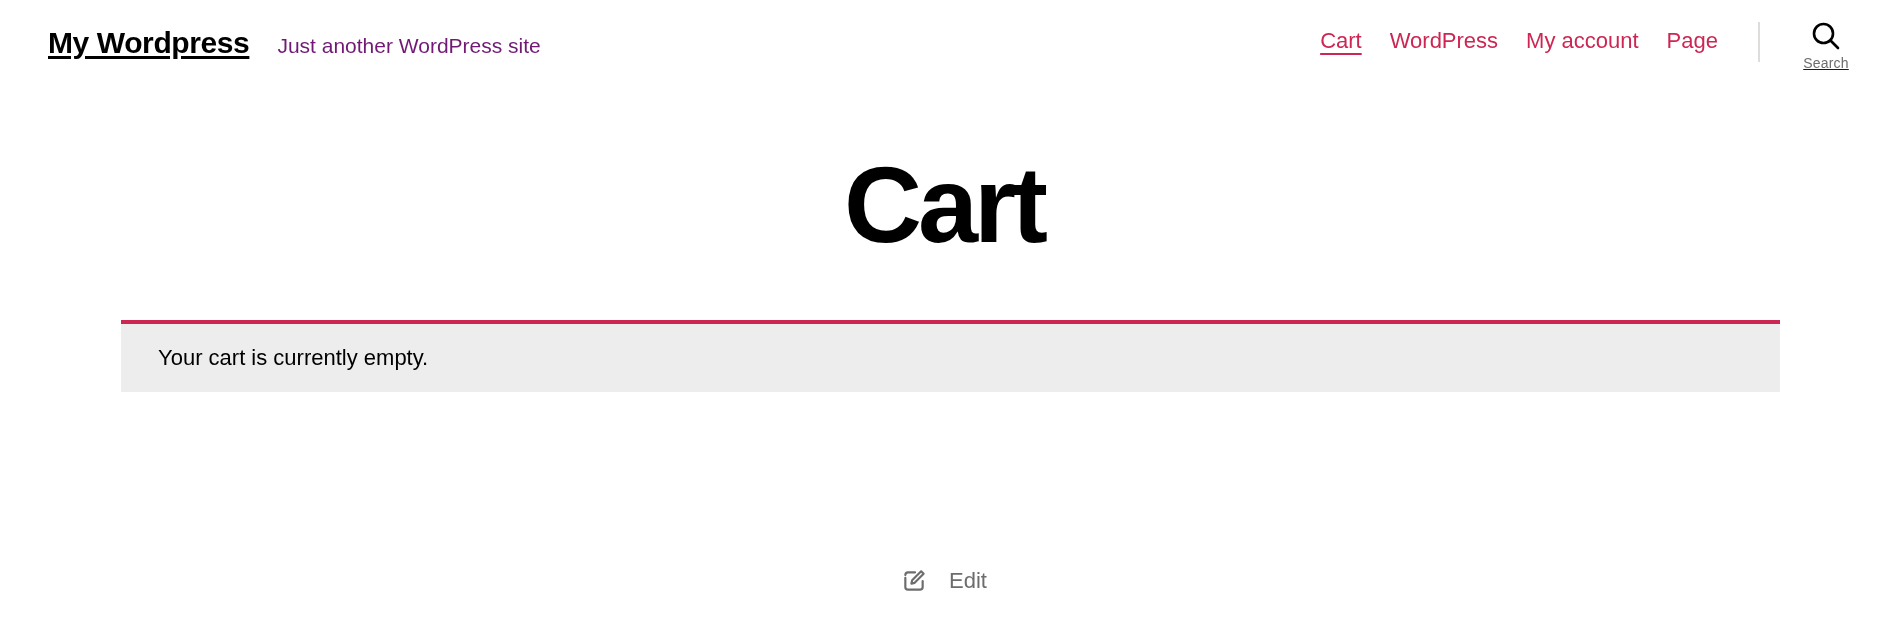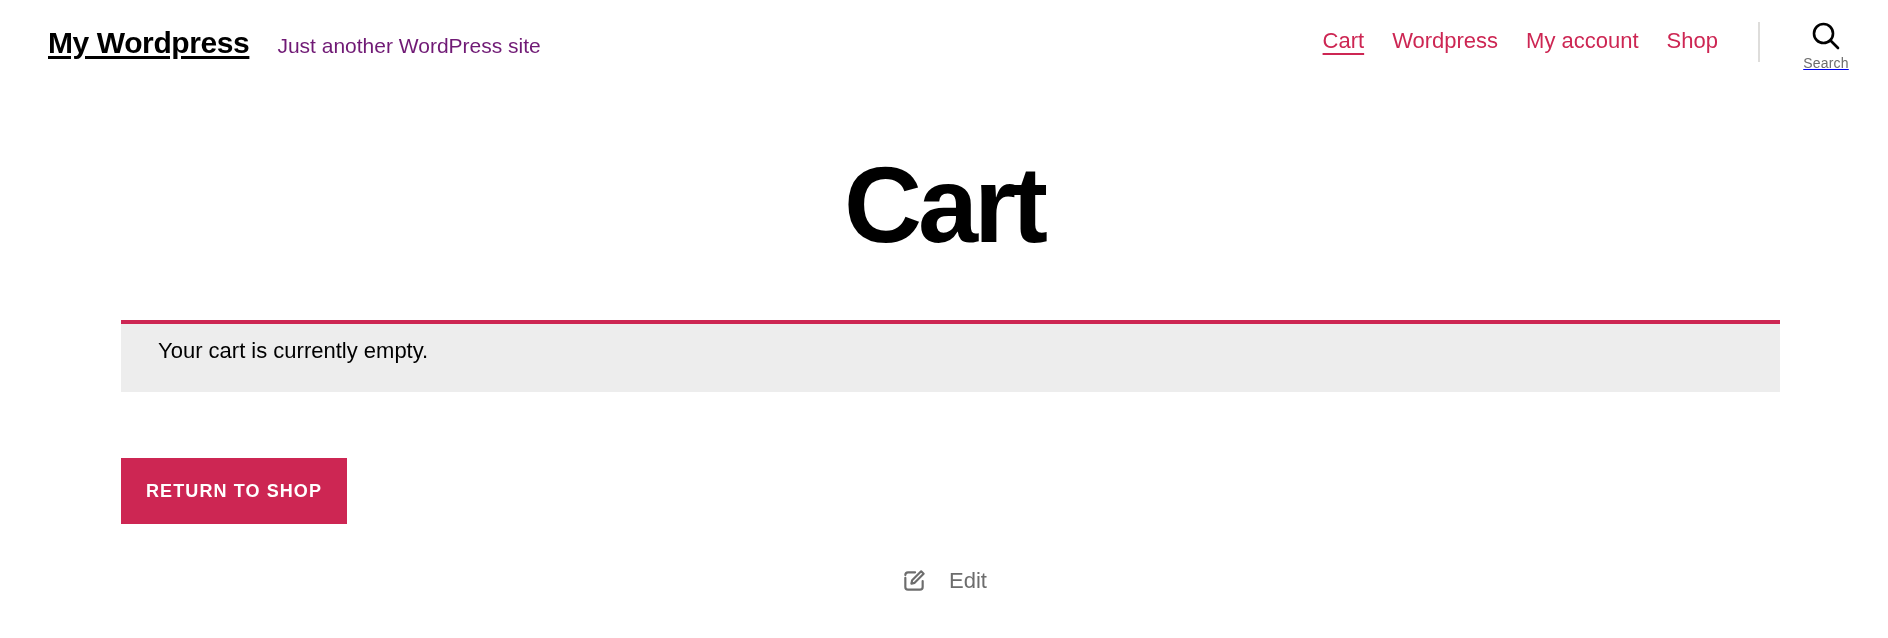--- a/index.html
+++ b/index.html
@@ -137,21 +137,21 @@
     width: 1659px;
   }
 
   .woocommerce-info {
     position: relative;
     background: #ededed;
     border-top: 4px solid #cd2653;
     padding: 30px 0 30px 37px;
     height: 72px;
     display: flex;
-    align-items: flex-end;
+    align-items: center;
   }
 
   .woocommerce-info-text {
     font-size: 22px;
     color: #000000;
     line-height: 1;
   }
 
   .return-to-shop {
     position: absolute;
@@ -202,23 +202,23 @@
 
     <div class="branding">
       <a class="site-title" href="#">My Wordpress</a>
       <span class="site-tagline">Just another WordPress site</span>
     </div>
 
     <div class="header-right">
 
       <nav class="primary-nav">
         <a class="nav-item is-current" href="#">Cart</a>
-        <a class="nav-item" href="#">Wordpress</a>
+        <a class="nav-item" href="#">WordPress</a>
         <a class="nav-item" href="#">My account</a>
-        <a class="nav-item" href="#">Shop</a>
+        <a class="nav-item" href="#">Page</a>
       </nav>
 
       <div class="nav-divider"></div>
 
       <a class="search-toggle" href="#">
         <span>
           <svg width="34" height="34" viewBox="0 0 34 34" aria-hidden="true">
             <circle cx="14.5" cy="13.5" r="9.5" fill="none" stroke="#000000" stroke-width="2.6"></circle>
             <line x1="21.5" y1="20.5" x2="29" y2="28" stroke="#000000" stroke-width="2.6" stroke-linecap="round"></line>
           </svg>
@@ -232,21 +232,20 @@
   <div class="entry-header">
     <h1 class="page-title">Cart</h1>
   </div>
 
   <main class="content-area">
 
     <div class="woocommerce-info">
       <span class="woocommerce-info-text">Your cart is currently empty.</span>
     </div>
 
-    <a class="return-to-shop" href="#">Return to shop</a>
 
   </main>
 
   <div class="post-edit-wrap">
     <a class="post-edit-link" href="#">
       <span>
         <svg width="26" height="26" viewBox="0 0 24 24" aria-hidden="true">
           <path d="M4 6.5A2.5 2.5 0 0 1 6.5 4H13" fill="none" stroke="#6d6d6d" stroke-width="2" stroke-linecap="round"></path>
           <path d="M20 12v5.5A2.5 2.5 0 0 1 17.5 20h-11A2.5 2.5 0 0 1 4 17.5V9" fill="none" stroke="#6d6d6d" stroke-width="2" stroke-linecap="round"></path>
           <path d="M18.6 3.1 20.9 5.4 12.6 13.7 9.6 14.4 10.3 11.4Z" fill="none" stroke="#6d6d6d" stroke-width="2" stroke-linejoin="round"></path>

